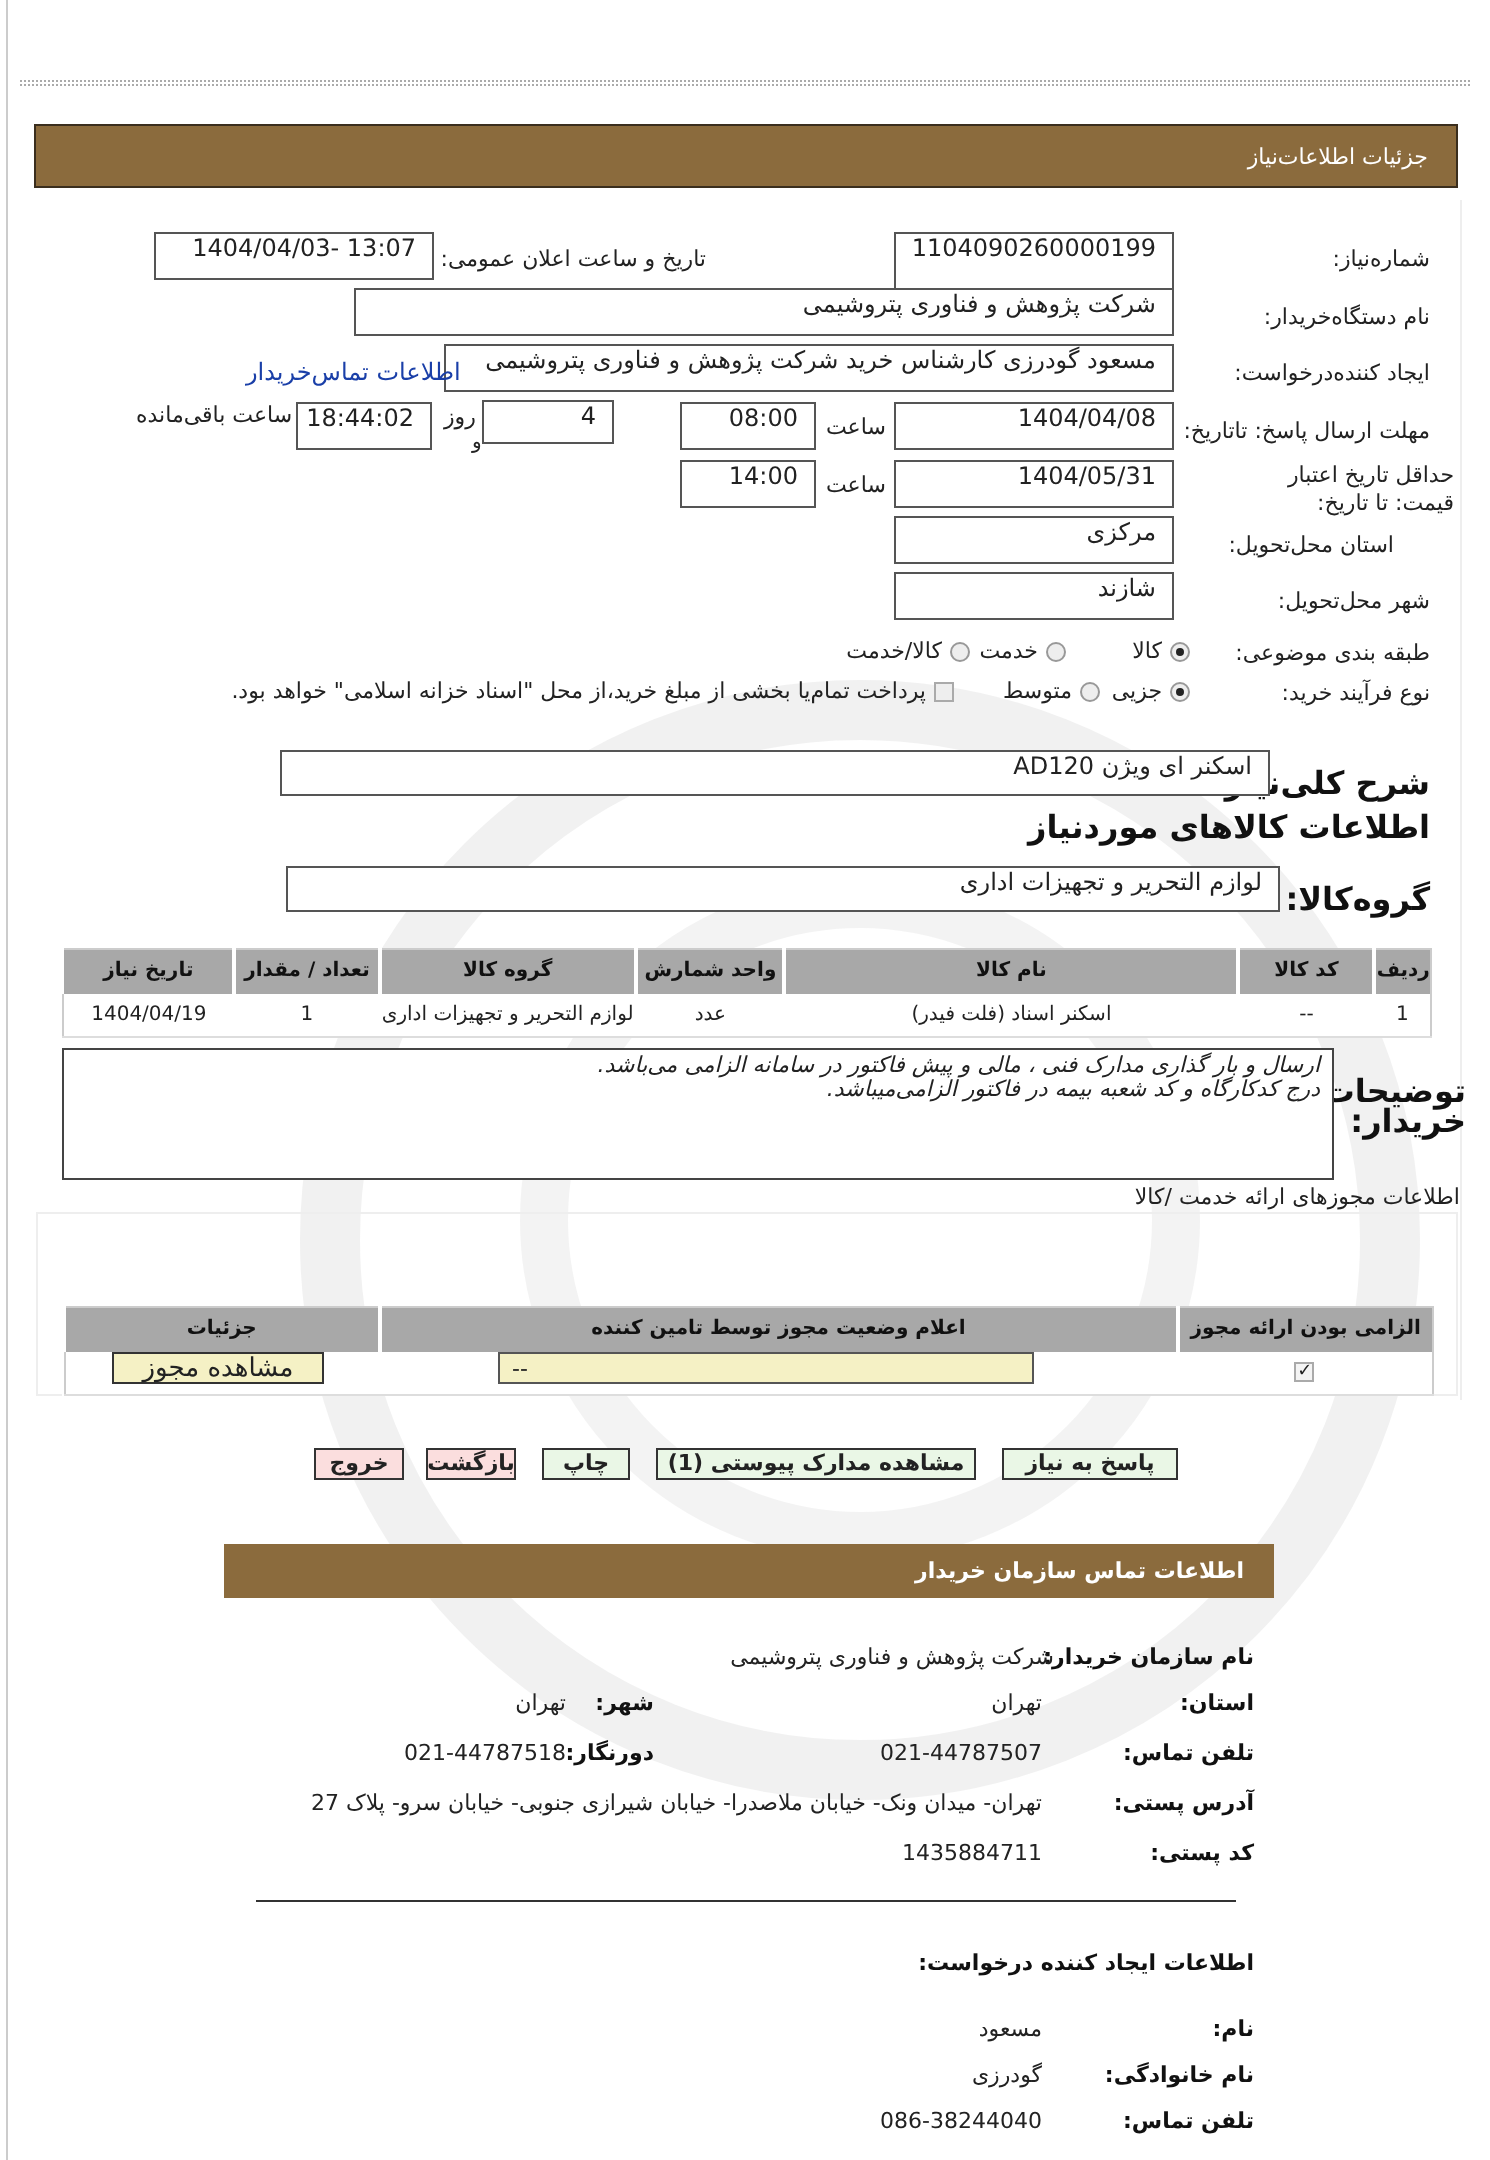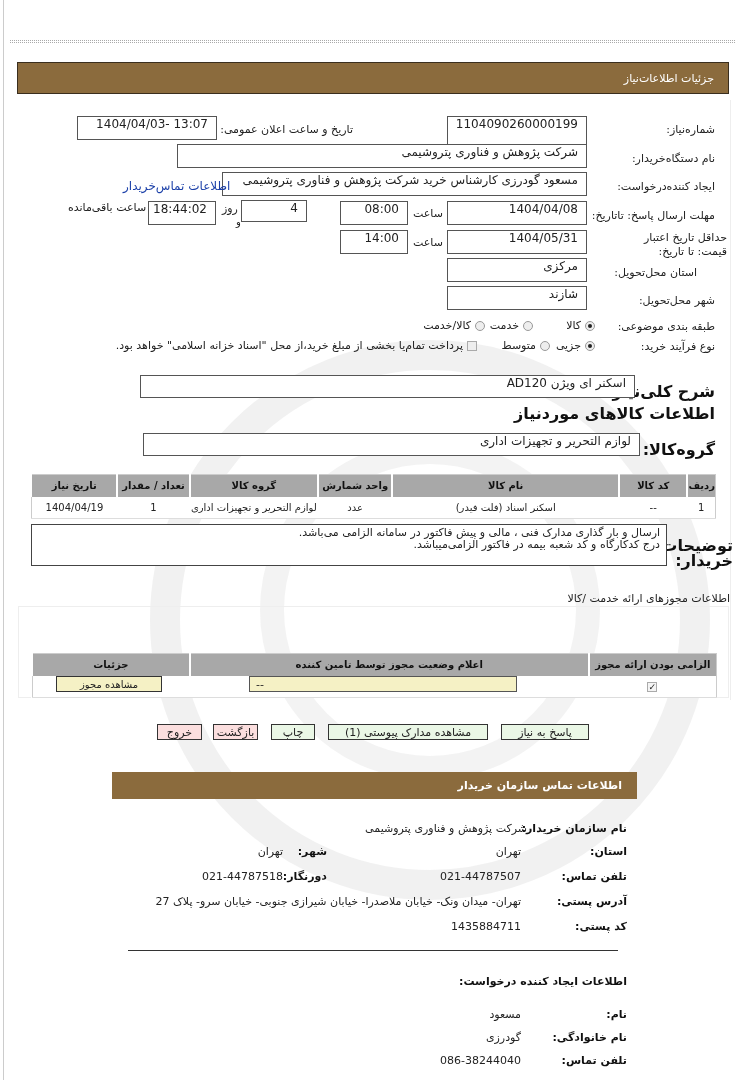--- a/index.html
+++ b/index.html
@@ -18,24 +18,24 @@
   .link { position: absolute; color: #1a3fa8; font-size: 12px; white-space: nowrap; cursor: pointer; }
   .radio { display: inline-block; width: 10px; height: 10px; border-radius: 50%; border: 1px solid #999; background: #eee; vertical-align: middle; position: relative; }
   .radio.on::after { content: ""; position: absolute; left: 2px; top: 2px; width: 4px; height: 4px; border-radius: 50%; background: #222; }
   .chk { display: inline-block; width: 10px; height: 10px; border: 1px solid #aaa; background: #eee; vertical-align: middle; }
   .opt { position: absolute; font-size: 11px; display: flex; align-items: center; gap: 4px; white-space: nowrap; }
   table { border-collapse: collapse; }
   .grid { position: absolute; border: 1px solid #ccc; background: #fff; }
   .grid th { background: #a8a8a8; color: #111; font-size: 10px; font-weight: bold; height: 22px; border-left: 2px solid #fff; text-align: center; }
   .grid td { font-size: 10px; height: 22px; text-align: center; border-bottom: 1px solid #ddd; }
   .desc { position: absolute; border: 1px solid #444; background: #fff; font-size: 11px; line-height: 12px; padding: 2px 6px; }
-  .btn { position: absolute; height: 16px; border: 1px solid #333; font-size: 11px; display: flex; align-items: flex-end; justify-content: center; cursor: pointer; white-space: nowrap; }
+  .btn { position: absolute; height: 16px; border: 1px solid #333; font-size: 11px; display: flex; align-items: flex-start; justify-content: center; cursor: pointer; white-space: nowrap; font-weight: bold; }
   .btn.green { background: #eaf7e6; }
   .btn.red { background: #fbdede; }
-  .lic-btn { position: absolute; background: #f5f1c5; border: 1px solid #333; font-size: 10px; display: flex; align-items: center; justify-content: center; }
+  .lic-btn { position: absolute; background: #f5f1c5; border: 1px solid #333; font-size: 13px; display: flex; align-items: center; justify-content: center; }
   .lic-input { position: absolute; background: #f5f1c5; border: 1px solid #555; font-size: 11px; padding: 0 6px; display: flex; align-items: center; direction: ltr; justify-content: flex-end; }
   .hr { position: absolute; height: 1px; background: #333; }
   .watermark { position: absolute; left: 150px; top: 340px; width: 560px; height: 560px; border-radius: 50%; border: 30px solid rgba(200,200,200,0.25); pointer-events: none; }
   .watermark2 { position: absolute; left: 260px; top: 440px; width: 340px; height: 340px; border-radius: 50%; border: 24px solid rgba(200,200,200,0.22); pointer-events: none; }
 </style>
 </head>
 <body>
 
 <div class="leftedge"></div>
 <div class="dotline"></div>
@@ -161,21 +161,21 @@
       <td>اسکنر اسناد (فلت فیدر)</td>
       <td>عدد</td>
       <td>لوازم التحریر و تجهیزات اداری</td>
       <td>1</td>
       <td>1404/04/19</td>
     </tr>
   </tbody>
 </table>
 
 <span class="blabel" style="right:12px; top:538px; width:40px; white-space:normal; line-height:15px;">توضیحات خریدار:</span>
-<div class="desc" style="left:31px; top:524px; width:636px; height:42px;">
+<div class="desc" style="left:31px; top:524px; width:636px; height:66px;font-style:italic;">
   <div>ارسال و بار گذاری مدارک فنی ، مالی و پیش فاکتور در سامانه الزامی می‌باشد.</div>
   <div>درج کدکارگاه و کد شعبه بیمه در فاکتور الزامی‌میباشد.</div>
 </div>
 
 <span class="label" style="right:15px; top:592px;">اطلاعات مجوزهای ارائه خدمت /کالا</span>
 <div class="abs" style="left:18px; top:606px; width:711px; height:92px; border:1px solid #eee;"></div>
 <table class="grid" style="left:31px; top:653px; width:686px;">
   <thead>
     <tr>
       <th style="width:128px;">الزامی بودن ارائه مجوز</th>

